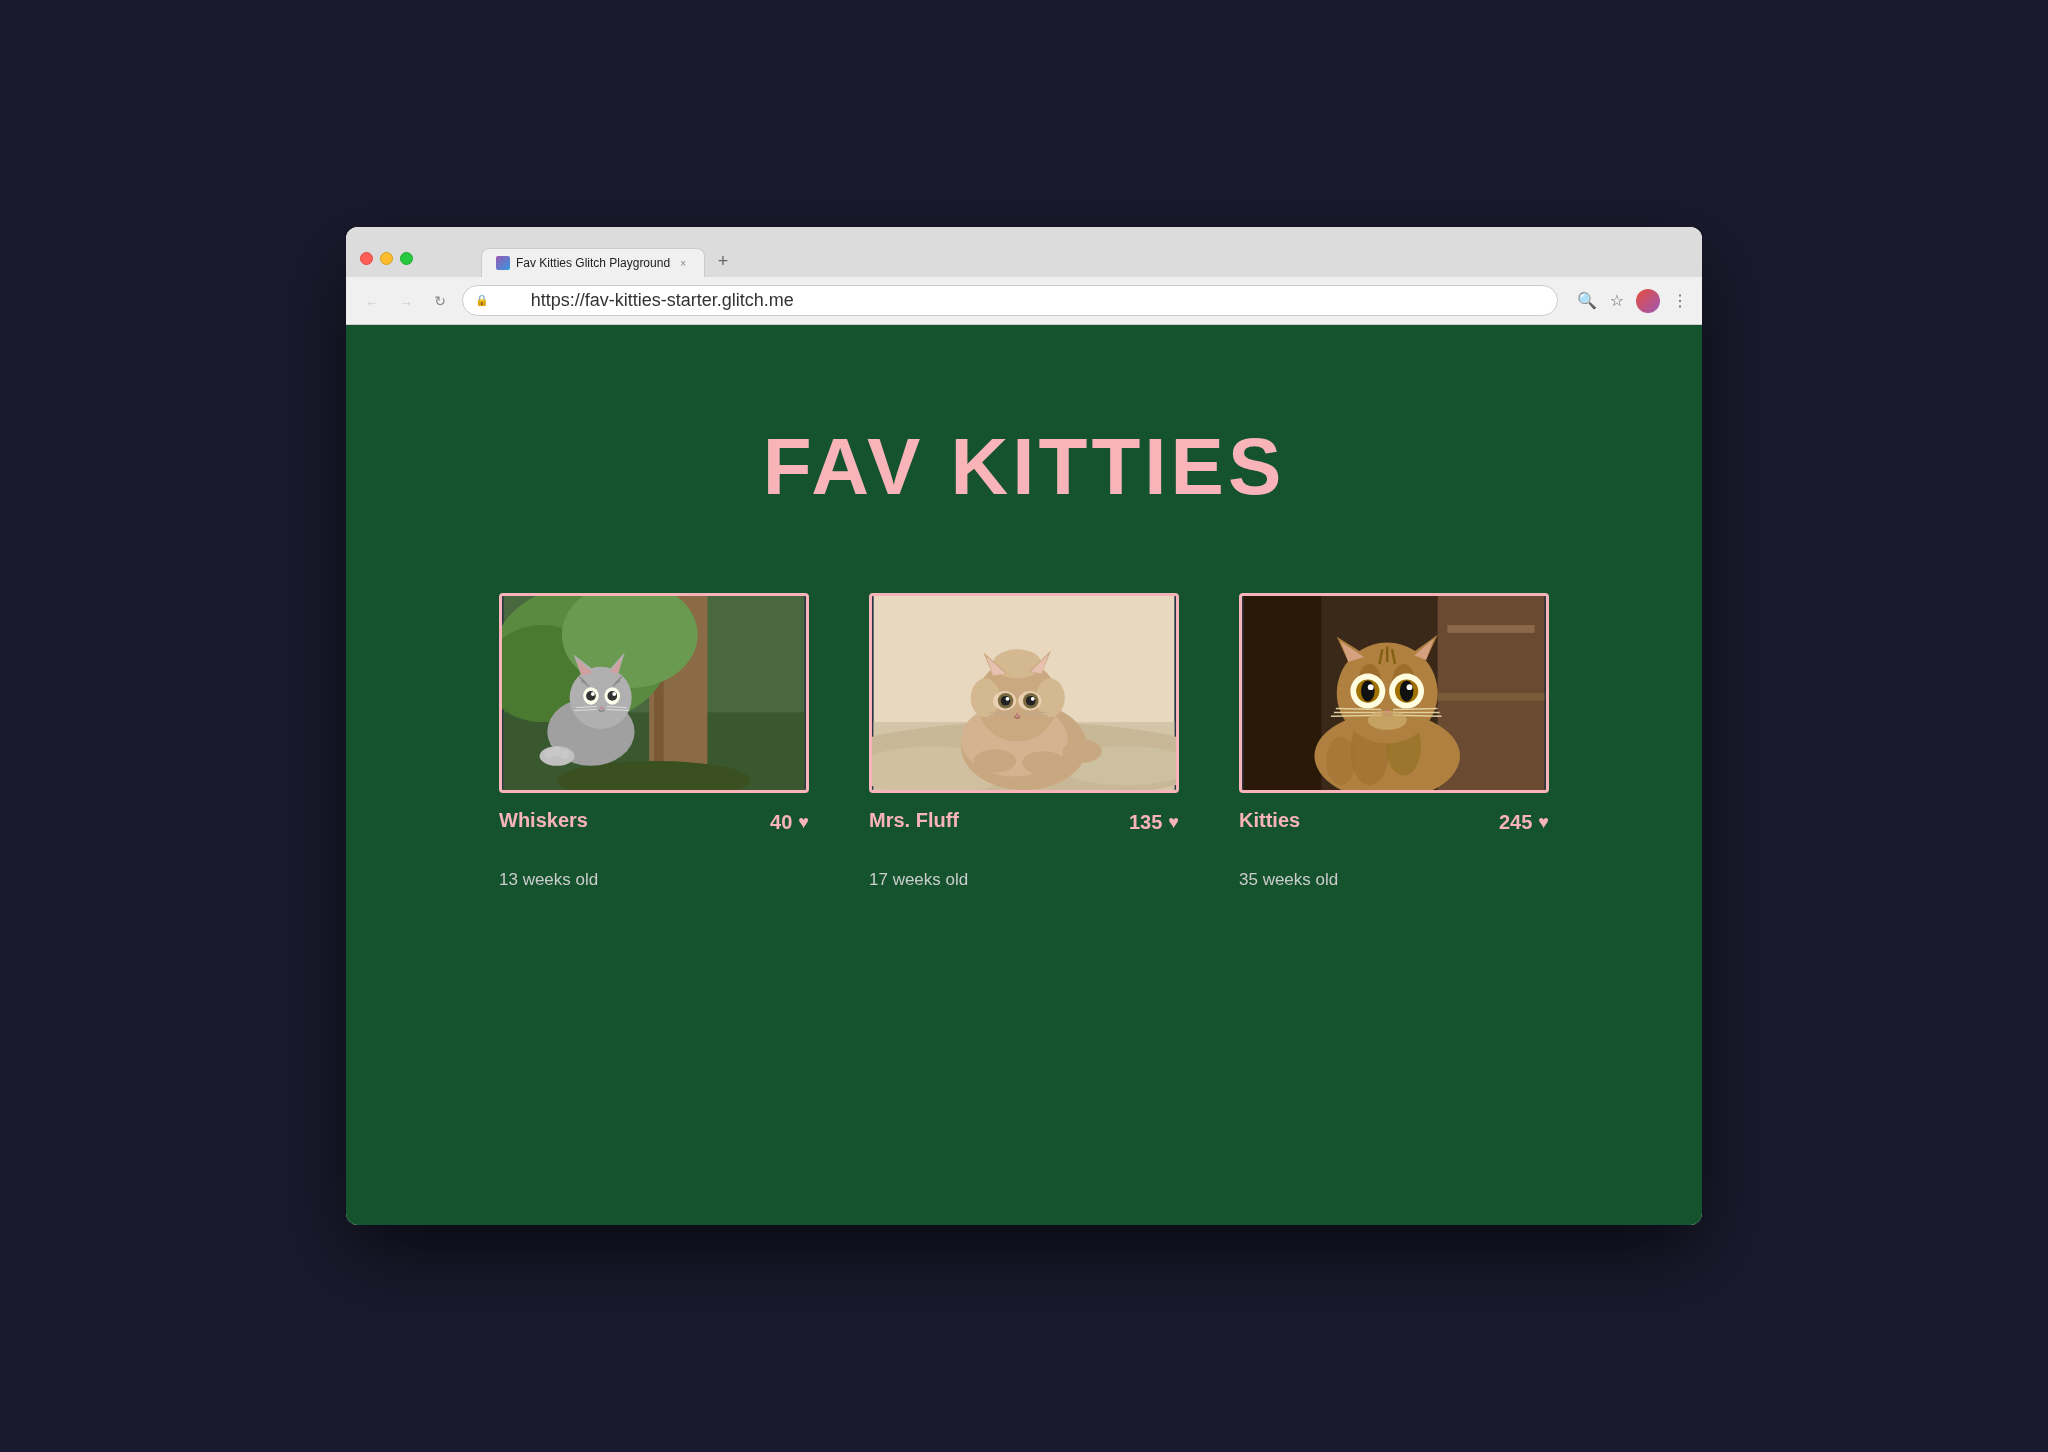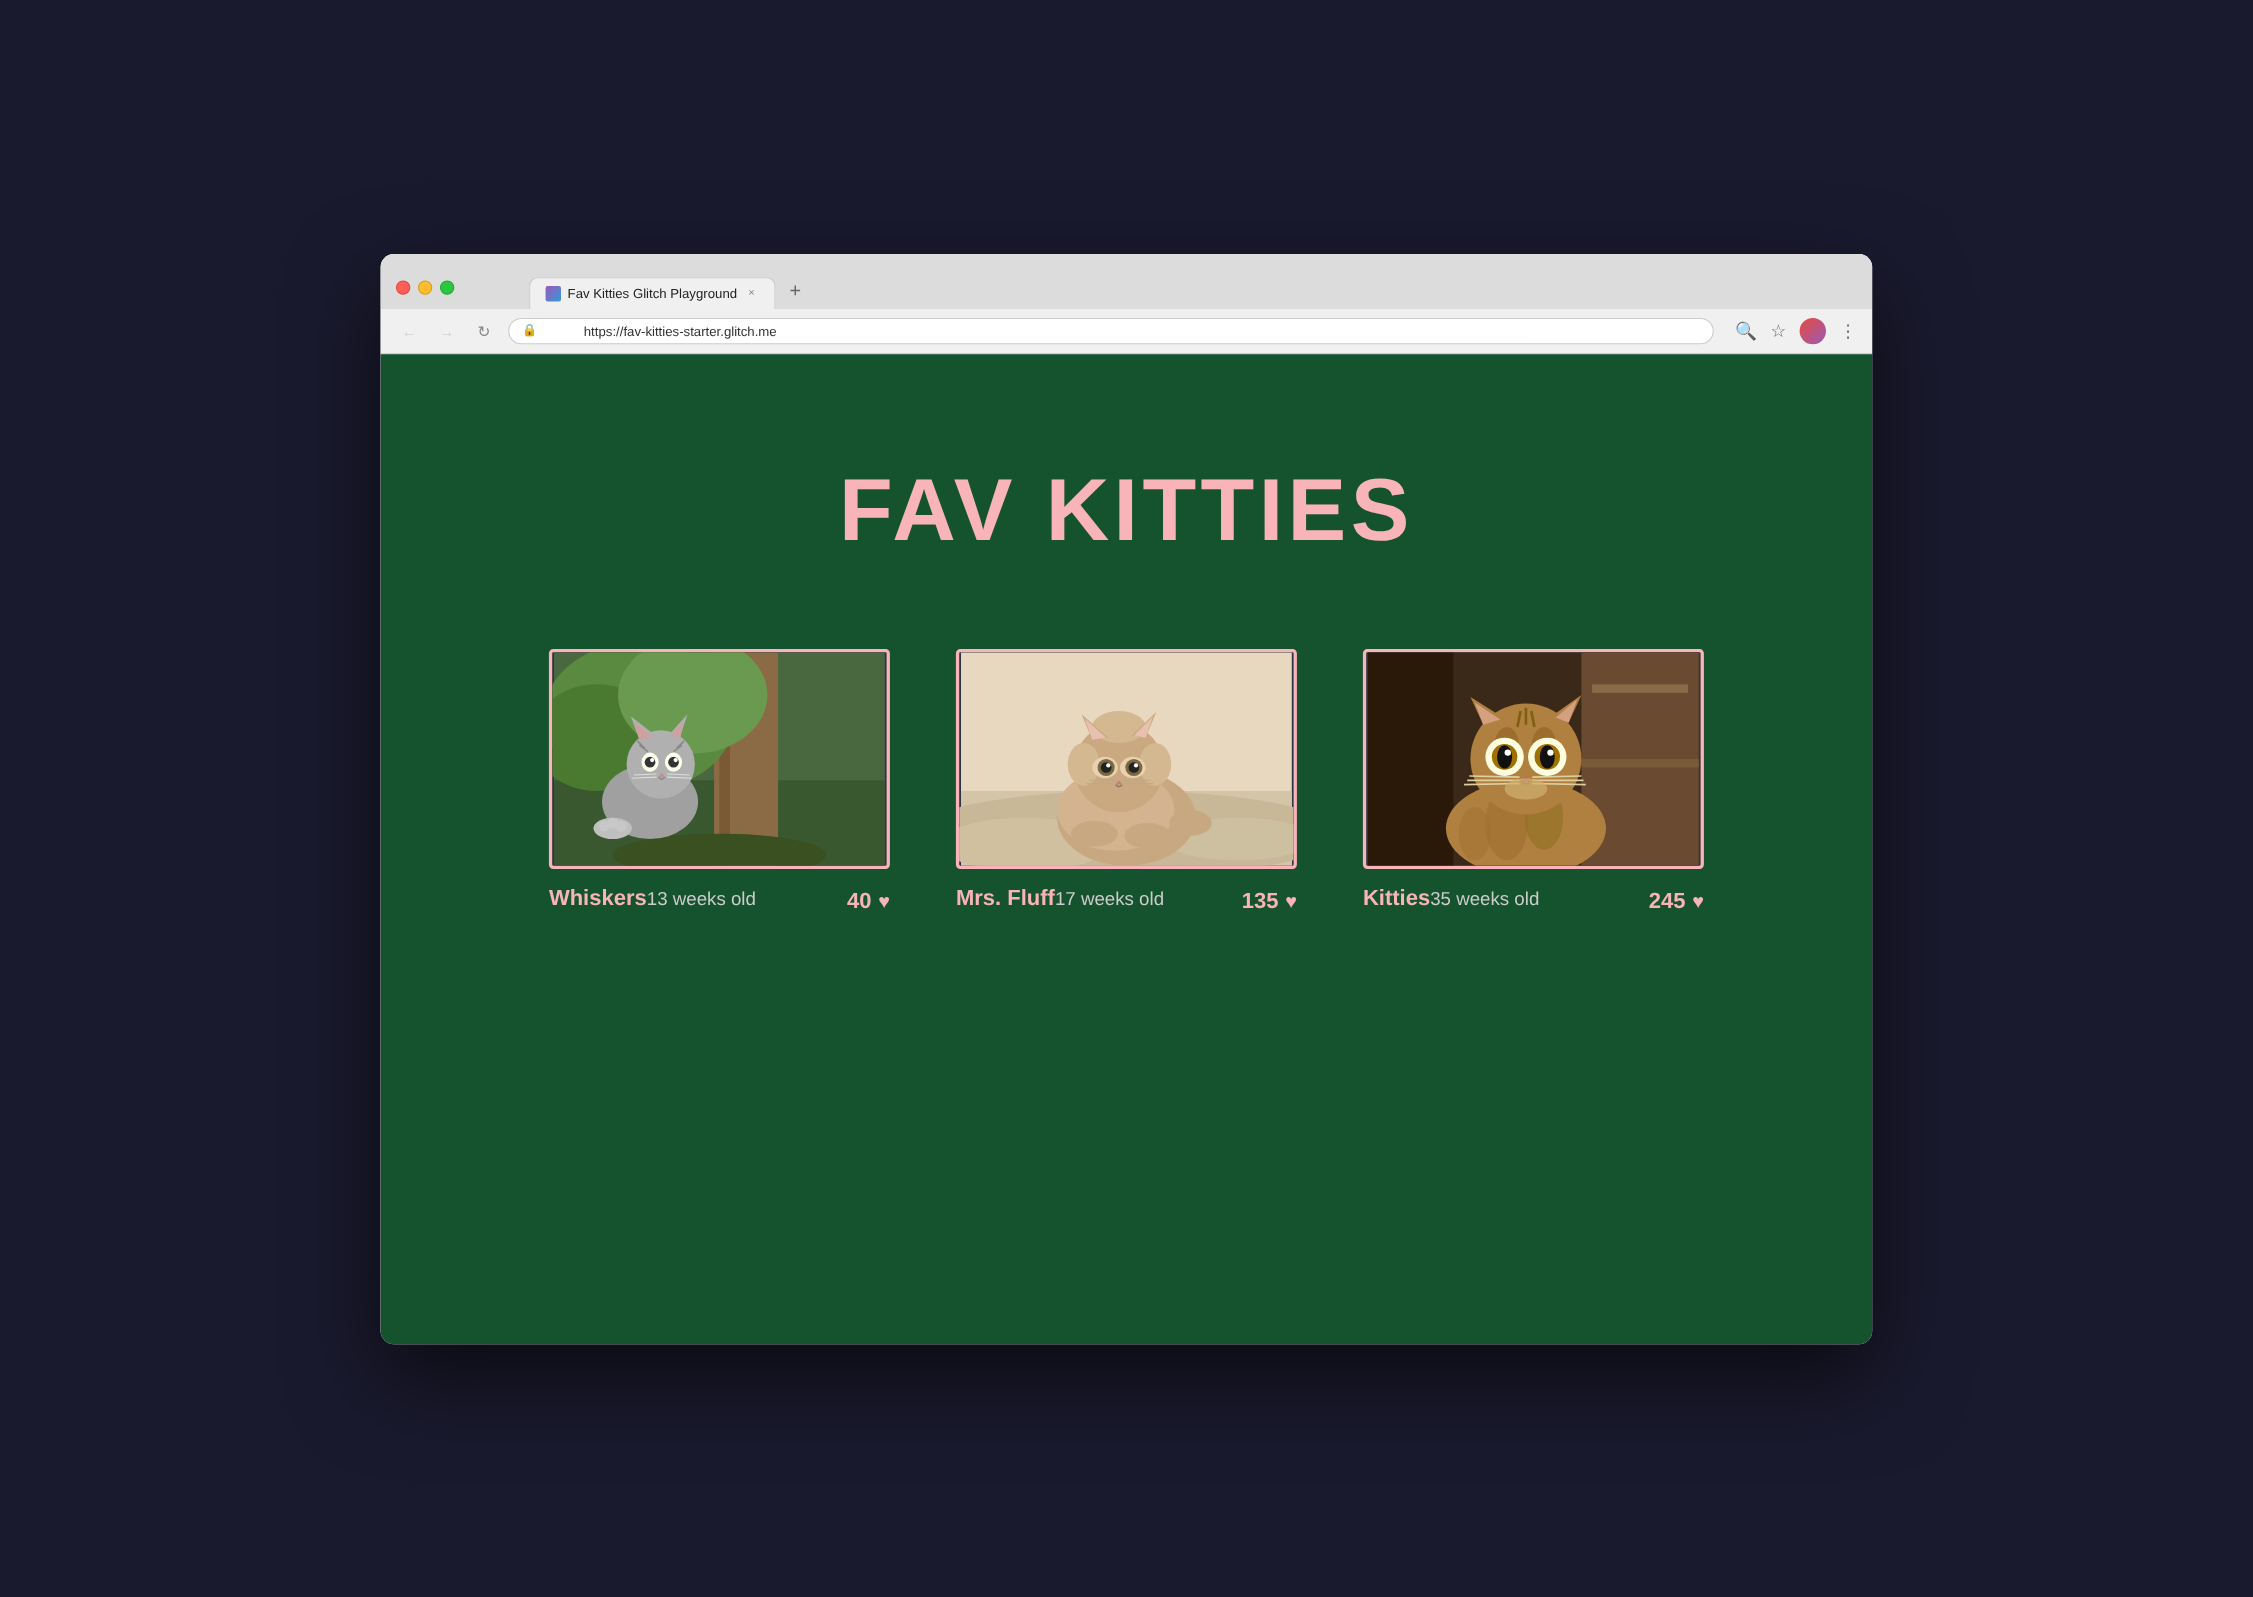--- a/index.html
+++ b/index.html
@@ -146,21 +146,21 @@
       padding: 4px 12px;
       gap: 6px;
     }
 
     .lock-icon {
       color: #555;
       font-size: 11px;
     }
 
     .url-text {
-      font-size: 12px;
+      font-size: 18px;
       color: #333;
       padding-left: 36px;
     }
 
     .browser-actions {
       display: flex;
       gap: 12px;
       align-items: center;
       margin-left: 10px;
     }
@@ -226,21 +226,22 @@
 
     .kitty-info {
       display: flex;
       align-items: flex-start;
       justify-content: space-between;
       width: 100%;
     }
 
     .kitty-name-age {
       display: flex;
-      flex-direction: row;
+      flex-direction: column;
+      gap: 36px;
     }
 
     .kitty-name {
       font-size: 20px;
       font-weight: 700;
       color: #f8b4b8;
     }
 
     .kitty-age {
       font-size: 17px;

